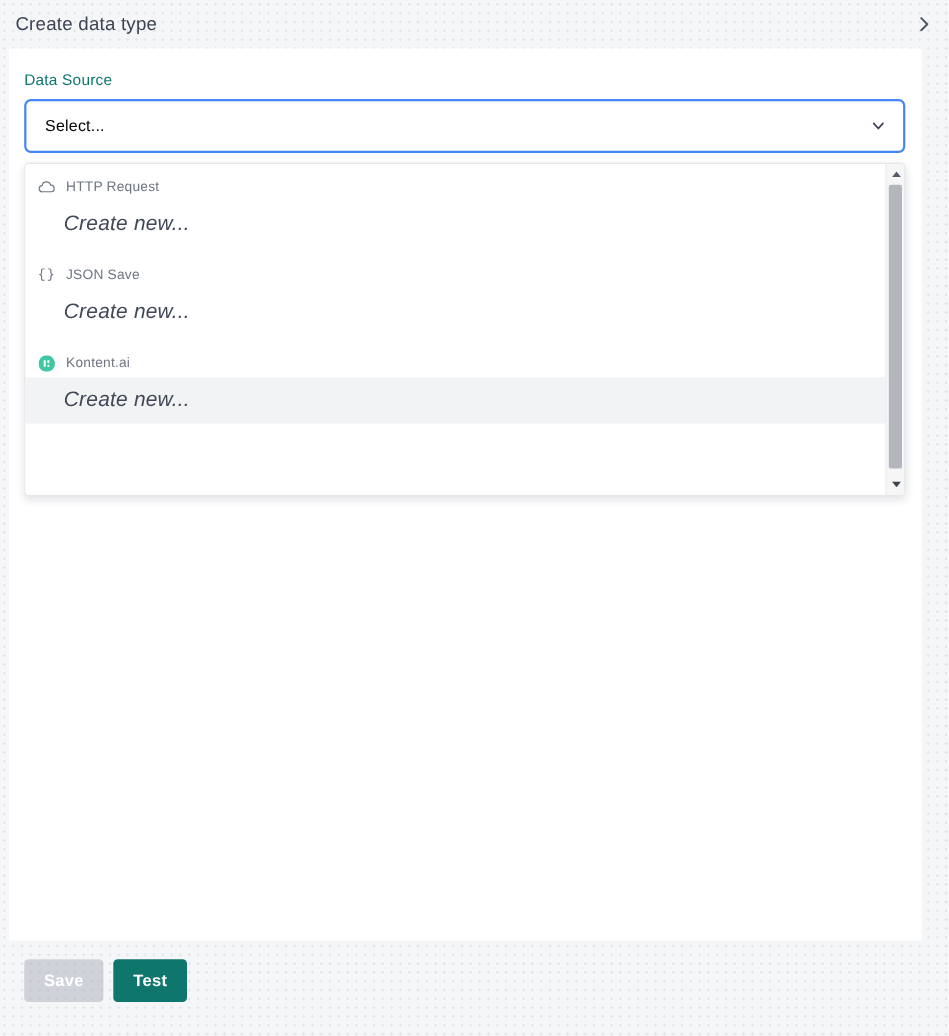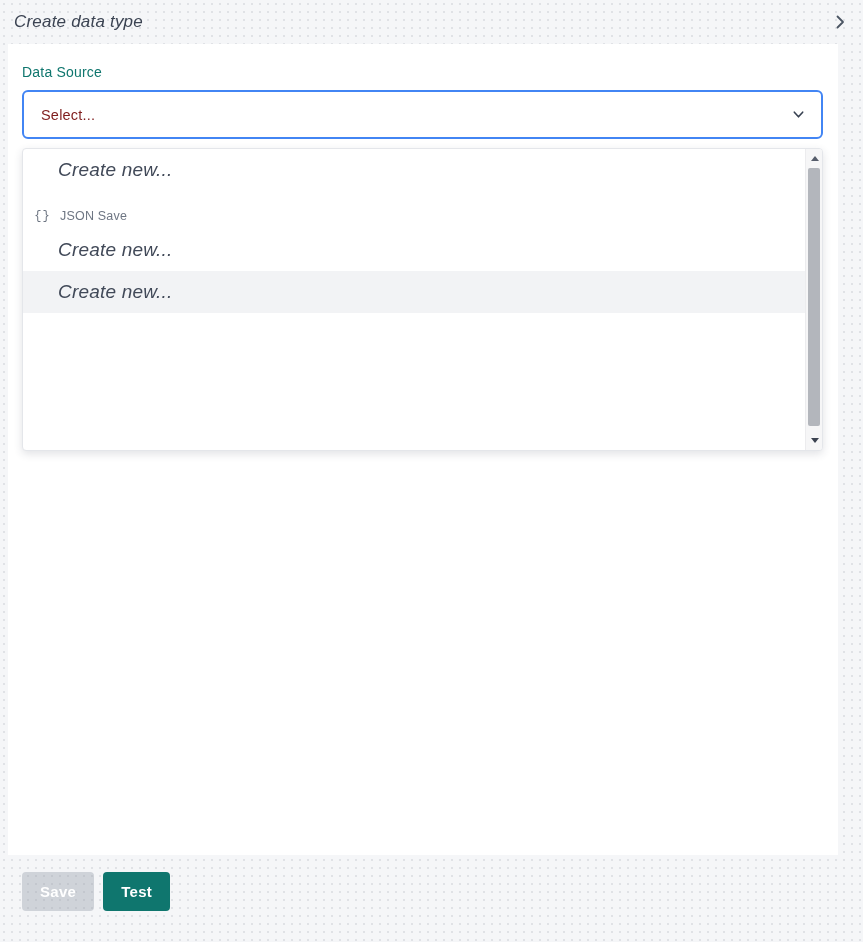--- a/index.html
+++ b/index.html
@@ -13,21 +13,20 @@
     background-size: 8px 8px;
     overflow: hidden;
     color: #3c4453;
   }
 
   
   .panel-header {
     position: absolute; left: 0; top: 0; width: 863px; height: 44px;
     display: flex; align-items: center; justify-content: space-between;
     padding: 0 16px 0 14px;
-    font-style: italic;
   }
   .panel-title { font-size: 17px; font-weight: 500; color: #3c4453; letter-spacing: .2px; }
   .chev-right { width: 14px; height: 14px; cursor: pointer; }
 
   
   .panel-body {
     position: absolute; left: 8px; top: 44px; width: 830px; height: 811px;
     background: #ffffff;
   }
 
@@ -35,21 +34,21 @@
     position: absolute; left: 14px; top: 20px;
     font-size: 14px; color: #0f766e; letter-spacing: .2px;
   }
 
   .select-control {
     position: absolute; left: 14px; top: 46px; width: 801px; height: 49px;
     background: #fff; border: 2px solid #4285f4; border-radius: 6px;
     display: flex; align-items: center; justify-content: space-between;
     padding: 0 16px 0 17px; cursor: pointer;
   }
-  .select-placeholder { font-size: 14.5px; color: #7f1d1d; letter-spacing: .2px; }
+  .select-placeholder { font-size: 14.5px; color: #000000; letter-spacing: .2px; }
   .chev-down { width: 13px; height: 13px; }
 
   
   .dropdown {
     position: absolute; left: 14px; top: 104px; width: 801px; height: 303px;
     background: #fff; border: 1px solid #e4e6ea; border-radius: 4px;
     box-shadow: 0 3px 8px rgba(40,50,70,.14);
     overflow: hidden;
   }
   .dropdown-list { position: absolute; left: 0; top: 0; right: 17px; bottom: 0; }
@@ -120,30 +119,49 @@
   <div class="select-control">
     <span class="select-placeholder">Select...</span>
     <svg class="chev-down" viewBox="0 0 14 14" fill="none">
       <path d="M2.5 4.5 L7 9.5 L11.5 4.5" stroke="#374151" stroke-width="1.7" stroke-linecap="round" stroke-linejoin="round"></path>
     </svg>
   </div>
 
   <div class="dropdown">
     <div class="dropdown-list">
 
+      <div class="group-label">
+        <span class="group-icon">
+          <svg width="17" height="17" viewBox="0 0 20 20" fill="none">
+            <path d="M5.5 14.5 a3.3 3.3 0 0 1 -.4 -6.6 a4.6 4.6 0 0 1 9 -0.4 a3.5 3.5 0 0 1 .6 7 z" stroke="#6e7683" stroke-width="1.3" stroke-linejoin="round"></path>
+          </svg>
+        </span>
+        <span>HTTP Request</span>
+      </div>
       <div class="option-row">Create new...</div>
 
       <div class="group-label">
         <span class="group-icon">
           <span class="json-glyph">{}</span>
         </span>
         <span>JSON Save</span>
       </div>
       <div class="option-row">Create new...</div>
 
+      <div class="group-label">
+        <span class="group-icon">
+          <svg width="15" height="15" viewBox="0 0 16 16">
+            <circle cx="8" cy="8" r="8" fill="#3fc7a4"></circle>
+            <rect x="5" y="4.6" width="2" height="6.8" rx="1" fill="#ffffff"></rect>
+            <rect x="8.6" y="4.6" width="2" height="3.2" rx="1" fill="#ffffff"></rect>
+            <circle cx="9.6" cy="10.3" r="1.1" fill="#ffffff"></circle>
+          </svg>
+        </span>
+        <span>Kontent.ai</span>
+      </div>
       <div class="option-row highlighted">Create new...</div>
 
     </div>
 
     <div class="scrollbar">
       <div class="scroll-arrow up">
           <span class="tri-up"></span>
         </div>
       <div class="scroll-thumb"></div>
       <div class="scroll-arrow down">

